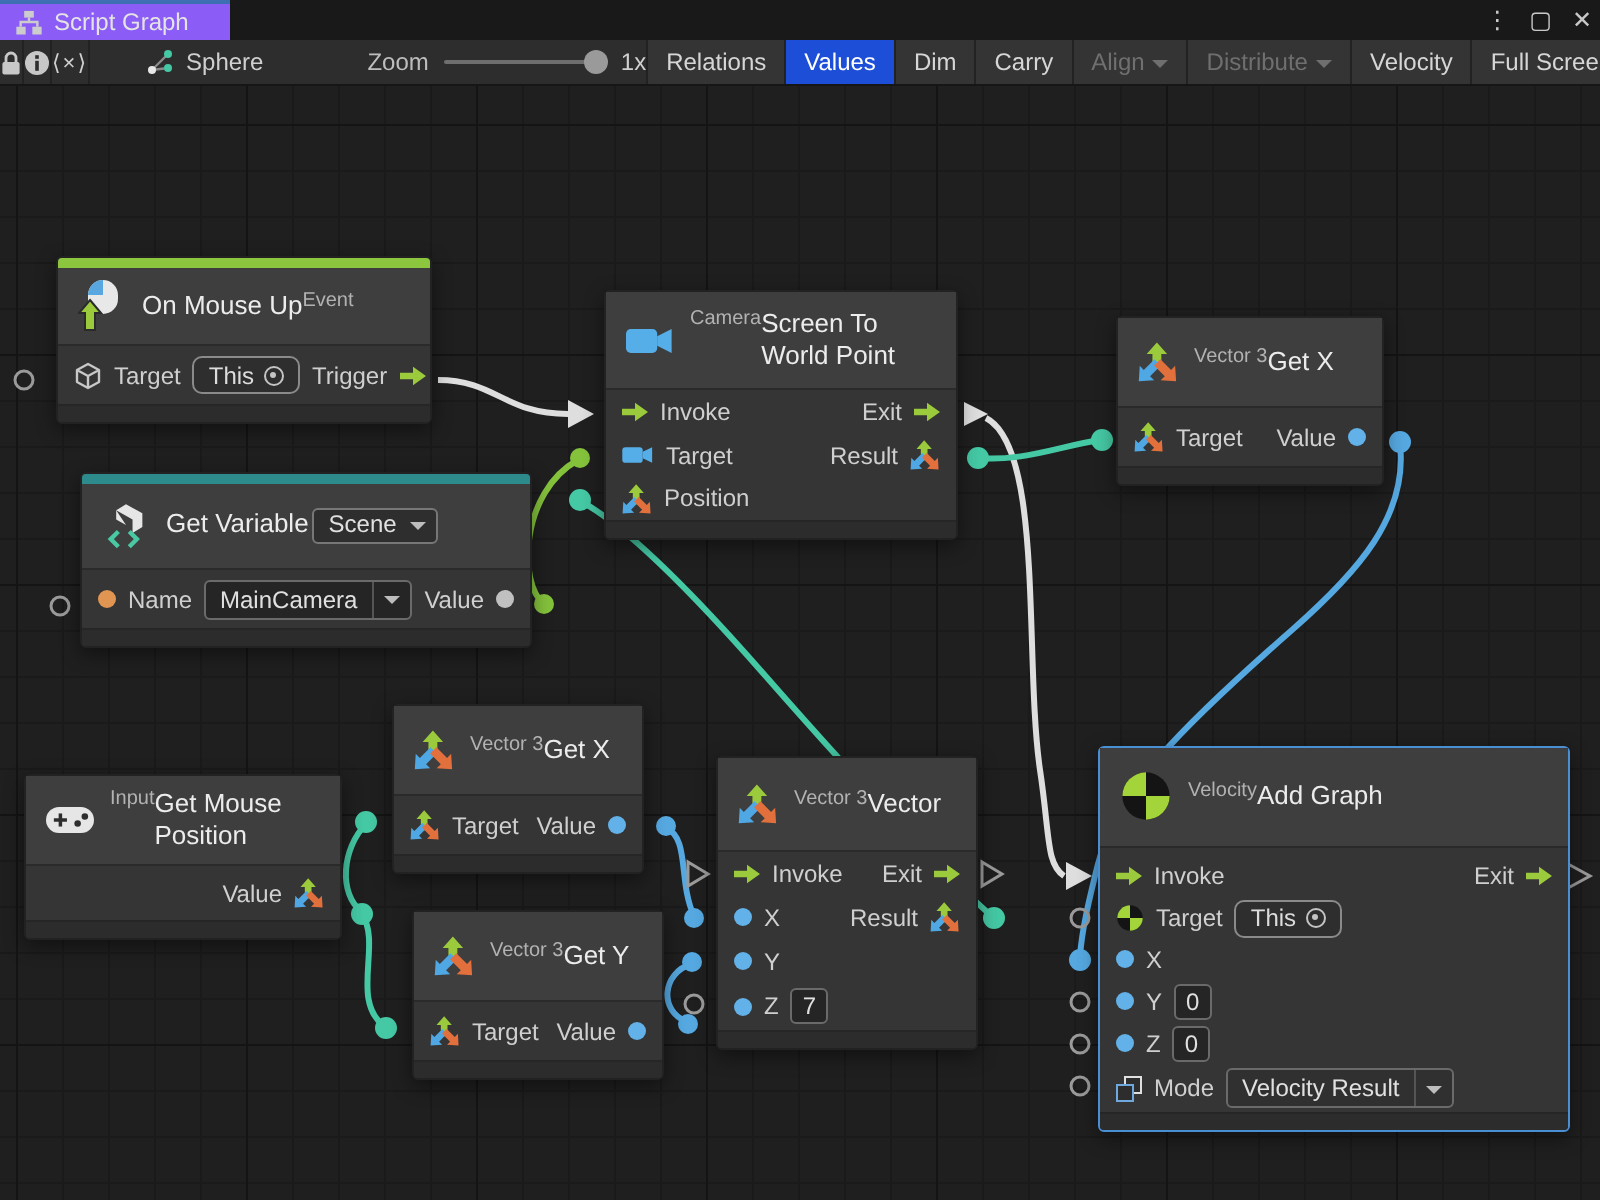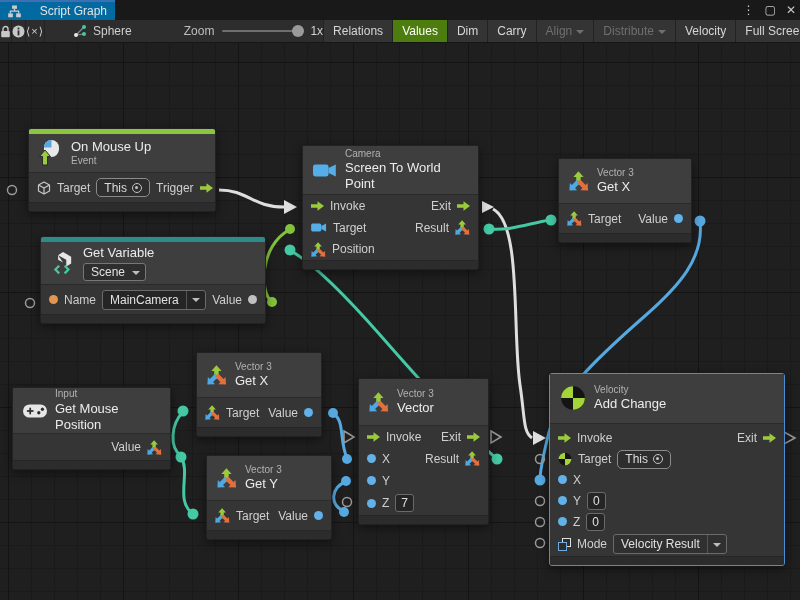--- a/index.html
+++ b/index.html
@@ -2,22 +2,22 @@
 <html><head>
 <meta charset="utf-8">
 <style>
   * { box-sizing: border-box; margin: 0; padding: 0; }
   html,body { width:800px; height:600px; overflow:hidden; background:#1f1f1f;
     font-family:"Liberation Sans", sans-serif; }
   #app { position:relative; width:800px; height:600px; background:#1f1f1f; }
 
   
   .titlebar { position:absolute; left:0; top:0; width:800px; height:20px; background:#191919; }
-  .tab { position:absolute; left:0; top:0; height:20px; width:115px; background:#0369a1;
-    border-top:2px solid #3e6fb2; display:flex; align-items:center; gap:6px; padding:0 8px;justify-content:space-between; }
+  .tab { position:absolute; left:0; top:0; height:20px; width:115px; background:#8b5cf6;
+    border-top:2px solid #3e6fb2; display:flex; align-items:center; gap:6px; padding:0 8px; }
   .tab-title { color:#e4e4e4; font-size:12px; white-space:nowrap; }
   .winctl { position:absolute; right:4px; top:0; height:20px; display:flex; align-items:center; gap:10px; }
   .winglyph { color:#c8c8c8; font-size:12px; line-height:20px; }
 
   
   .toolbar { position:absolute; left:0; top:20px; width:800px; height:23px; background:#2d2d2d;
     border-bottom:1px solid #161616; display:flex; align-items:stretch; color:#cfcfcf; font-size:12px; }
   .tbtn-sq { width:25px; height:100%; display:flex; align-items:center; justify-content:center;
     border-right:1px solid #222; }
   .tbtn-code { width:58px; height:100%; display:flex; align-items:center; justify-content:center;
@@ -26,21 +26,21 @@
   .graph-ref span { color:#cfcfcf; }
   .zoomctl { display:flex; align-items:center; gap:8px; margin-left:52px;justify-content:center; }
   .zoom-label { color:#bdbdbd; }
   .zoom-track { position:relative; width:80px; height:2px; background:#6e6e6e; border-radius:1px; }
   .zoom-handle { position:absolute; right:-2px; top:-5px; width:12px; height:12px; border-radius:50%;
     background:#9a9a9a; }
   .zoom-val { color:#cfcfcf; }
   .tright { margin-left:auto; display:flex; align-items:stretch; }
   .tbtn { display:flex; align-items:center; gap:4px; padding:0 9px; background:#343434;
     border-left:1px solid #222; color:#d6d6d6; white-space:nowrap; }
-  .tbtn.active { background:#4d7c0f; color:#fff; }
+  .tbtn.active { background:#1d4ed8; color:#fff; }
   .tbtn.disabled { color:#6f6f6f; }
   .caret { width:0; height:0; border-left:4px solid transparent; border-right:4px solid transparent;
     border-top:4px solid #6f6f6f; margin-top:1px; }
 
   
   .canvas { position:absolute; left:0; top:43px; width:800px; height:557px; background:#1f1f1f;
     background-image:
       linear-gradient(#141414 1px, transparent 1px),
       linear-gradient(90deg, #141414 1px, transparent 1px),
       linear-gradient(#1a1a1a 1px, transparent 1px),
@@ -50,21 +50,21 @@
     overflow:hidden; }
   .wires { position:absolute; left:0; top:-43px; width:800px; height:600px; z-index:1; }
 
   
   .node { position:absolute; z-index:2; background:#353535; border:1px solid #222;
     border-radius:3px; box-shadow:0 3px 10px rgba(0,0,0,.45); display:flex; flex-direction:column; }
   .node.selected { border:1px solid #4a8fd4; }
   .colorbar { height:5px; border-radius:2px 2px 0 0; }
   .nhead { background:#3e3e3e; display:flex; align-items:center; gap:8px; padding:0 10px;
     border-bottom:1px solid #2a2a2a; }
-  .ht { display:flex; flex-direction:column; justify-content:flex-start; line-height:1.25; }
+  .ht { display:flex; flex-direction:row; justify-content:flex-start; line-height:1.25; }
   .cat { font-size:10px; color:#b2b2b2; }
   .title { font-size:13px; color:#ececec; }
   .nrow { display:flex; align-items:center; gap:6px; padding:0 8px; font-size:12px; color:#cfcfcf; }
   .nfoot { margin-top:auto; height:9px; background:#2c2c2c; border-top:1px solid #262626;
     border-radius:0 0 2px 2px; }
   .rlbl { white-space:nowrap; }
   .rright { margin-left:auto; display:flex; align-items:center; gap:6px; }
   .pdot { width:9px; height:9px; border-radius:50%; flex:0 0 auto; }
   .pdot.blue { background:#62b1e8; }
   .pdot.orange { background:#e09552; }
@@ -494,21 +494,21 @@
       <div class="nfoot"></div>
     </div>
 
     <div class="node selected" style="left:549px; top:330px; width:236px; height:193px;">
       <div class="nhead" style="height:50px">
         <svg class="ic" width="26" height="26">
             <use href="#rb-icon"></use>
           </svg>
         <div class="ht">
           <div class="cat">Velocity</div>
-          <div class="title">Add Change</div>
+          <div class="title">Add Graph</div>
         </div>
       </div>
       <div class="nrow" style="height:21px; margin-top:4px">
         <svg class="ic" width="13" height="10">
             <use href="#flow-arrow"></use>
           </svg>
         <span class="rlbl">Invoke</span>
         <span class="rright">
           <span class="rlbl">Exit</span>
           <svg class="ic" width="13" height="10">

